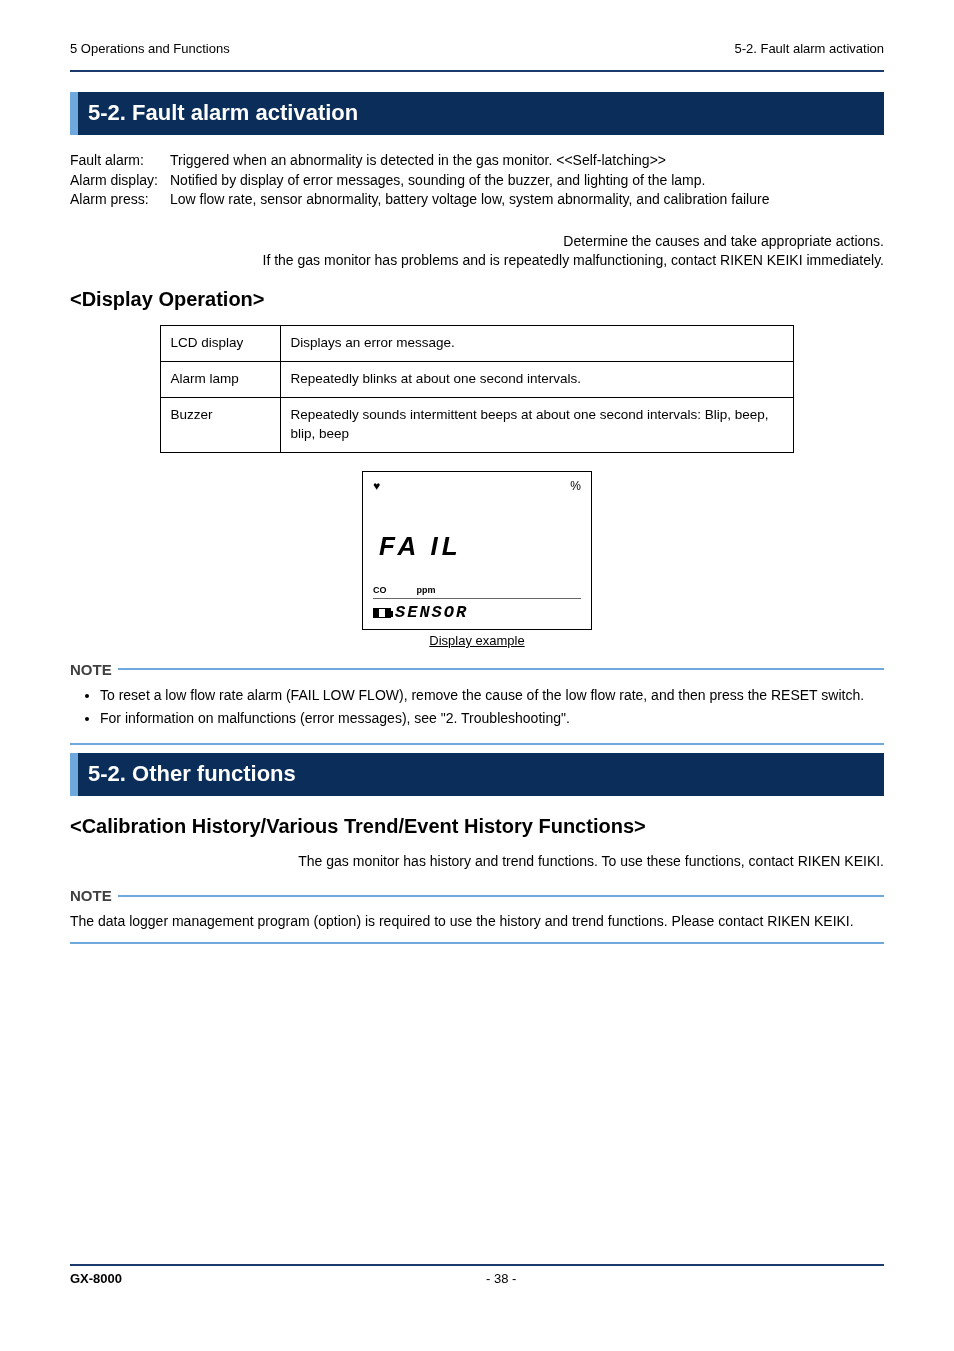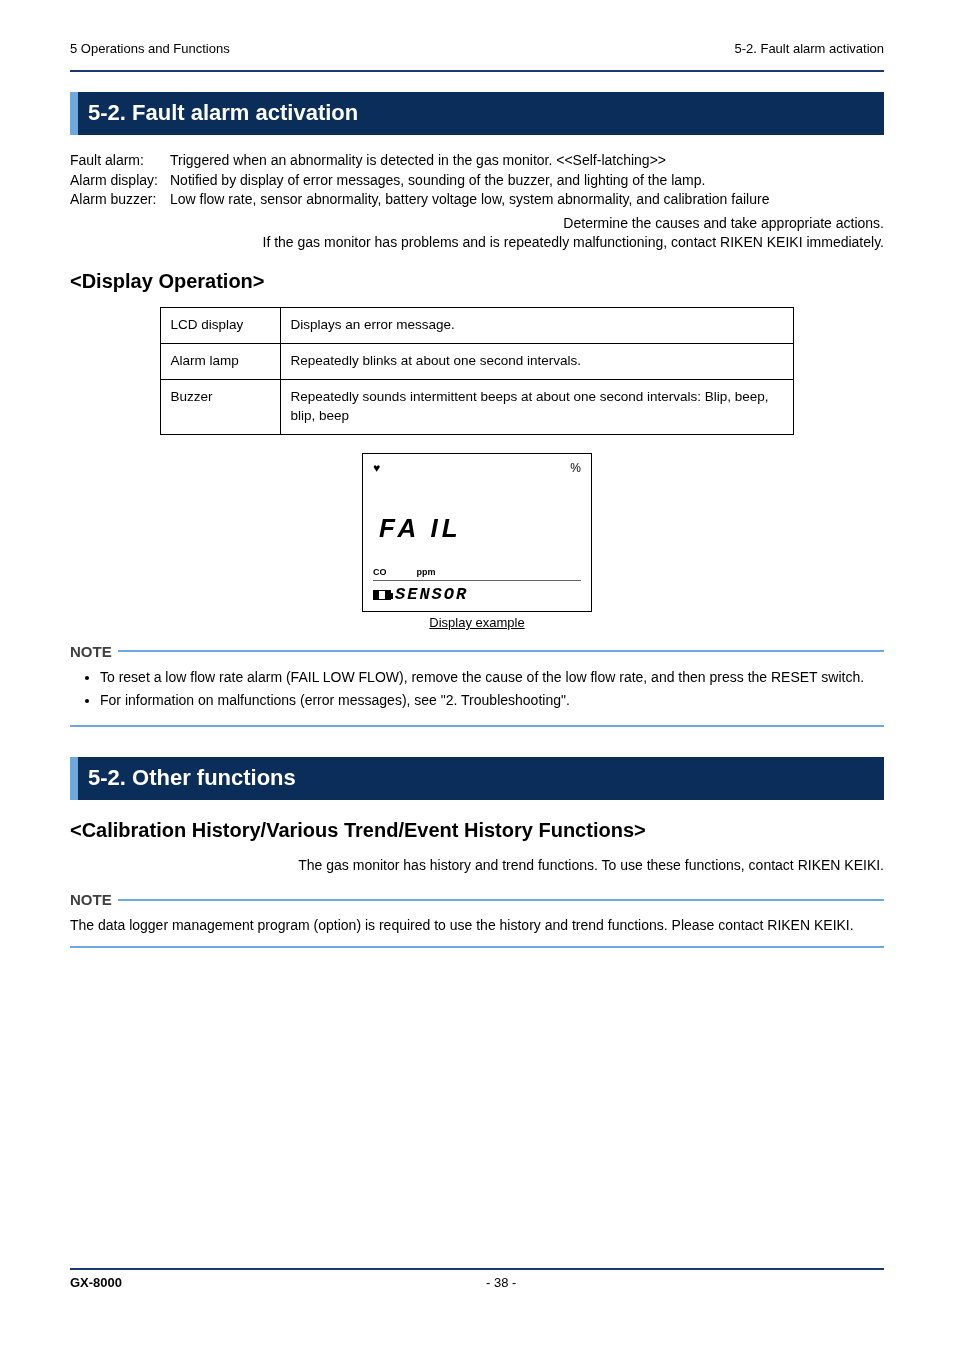--- a/index.html
+++ b/index.html
@@ -25,21 +25,21 @@
   .section-banner {
     background: #0b2d5a;
     color: #fff;
     border-left: 8px solid #6fa8dc;
     font-family: Arial, Helvetica, sans-serif;
     font-weight: bold;
     font-size: 22px;
     padding: 6px 10px;
     margin-bottom: 16px;
   }
-  .def-block { margin-bottom: 4px; }
+  .def-block { margin-bottom: 22px; }
   .def-row { display: flex; }
   .def-label { width: 100px; flex-shrink: 0; }
   .def-value { flex: 1; }
   .para { margin-bottom: 14px; text-align: right; }
   .sub-heading {
     font-size: 20px;
     margin: 5px 0 12px 0;
     font-weight: bold;
   }
   table.display-op {
@@ -118,21 +118,21 @@
   }
   .note-label .bar {
     flex: 1;
     height: 2px;
     background: #6fa8dc;
     margin-left: 6px;
   }
   .note-content {
     border-bottom: 2px solid #6fa8dc;
     padding: 6px 0 10px 0;
-    margin-bottom: 30px;
+    margin-bottom: 8px;
   }
   ul.bullets { list-style: disc; padding-left: 30px; }
   ul.bullets li { margin-bottom: 4px; }
   .footer-row {
     display: flex;
     justify-content: space-between;
     align-items: flex-start;
     border-top: 2px solid #1a3a6e;
     padding-top: 4px;
     margin-top: 320px;
@@ -153,21 +153,21 @@
 <div class="def-block">
   <div class="def-row">
     <div class="def-label">Fault alarm:</div>
     <div class="def-value">Triggered when an abnormality is detected in the gas monitor. &lt;&lt;Self-latching&gt;&gt;</div>
   </div>
   <div class="def-row">
     <div class="def-label">Alarm display:</div>
     <div class="def-value">Notified by display of error messages, sounding of the buzzer, and lighting of the lamp.</div>
   </div>
   <div class="def-row">
-    <div class="def-label">Alarm buzzer:</div>
+    <div class="def-label">Alarm press:</div>
     <div class="def-value">Low flow rate, sensor abnormality, battery voltage low, system abnormality, and calibration failure</div>
   </div>
 </div>
 
 <div class="para">
   <span>Determine the causes and take appropriate actions.</span><br>
   <span>If the gas monitor has problems and is repeatedly malfunctioning, contact RIKEN KEIKI immediately.</span>
 </div>
 
 <div class="sub-heading">&lt;Display Operation&gt;</div>

